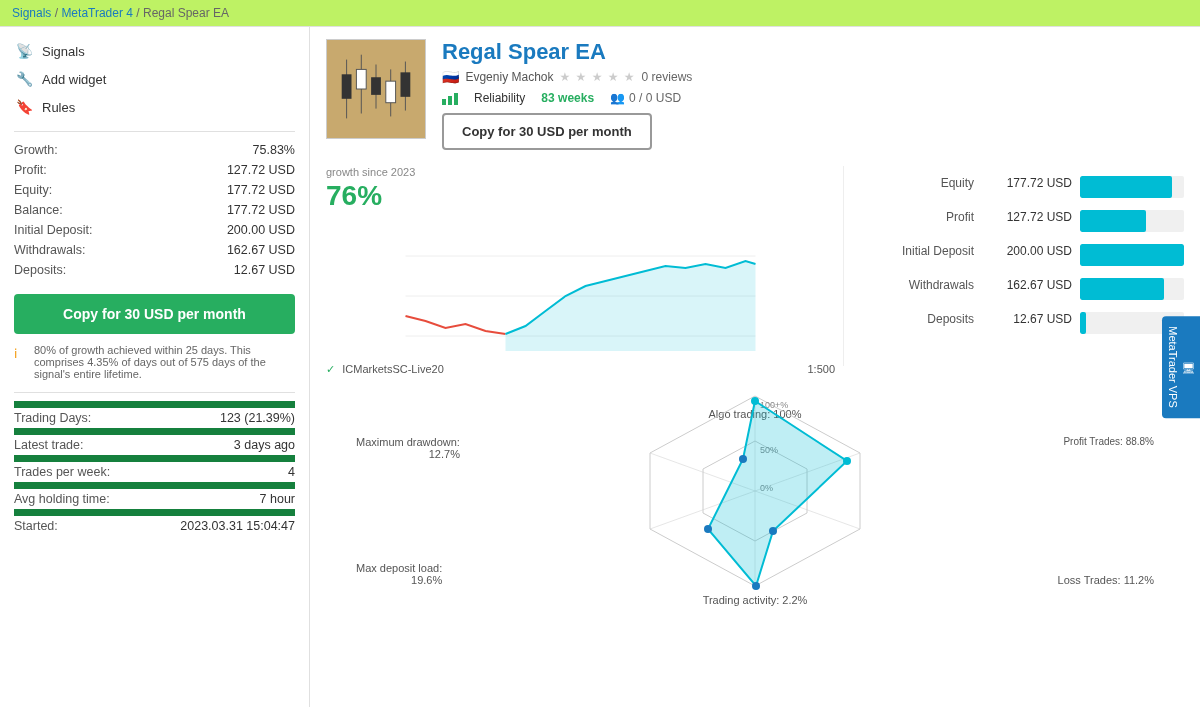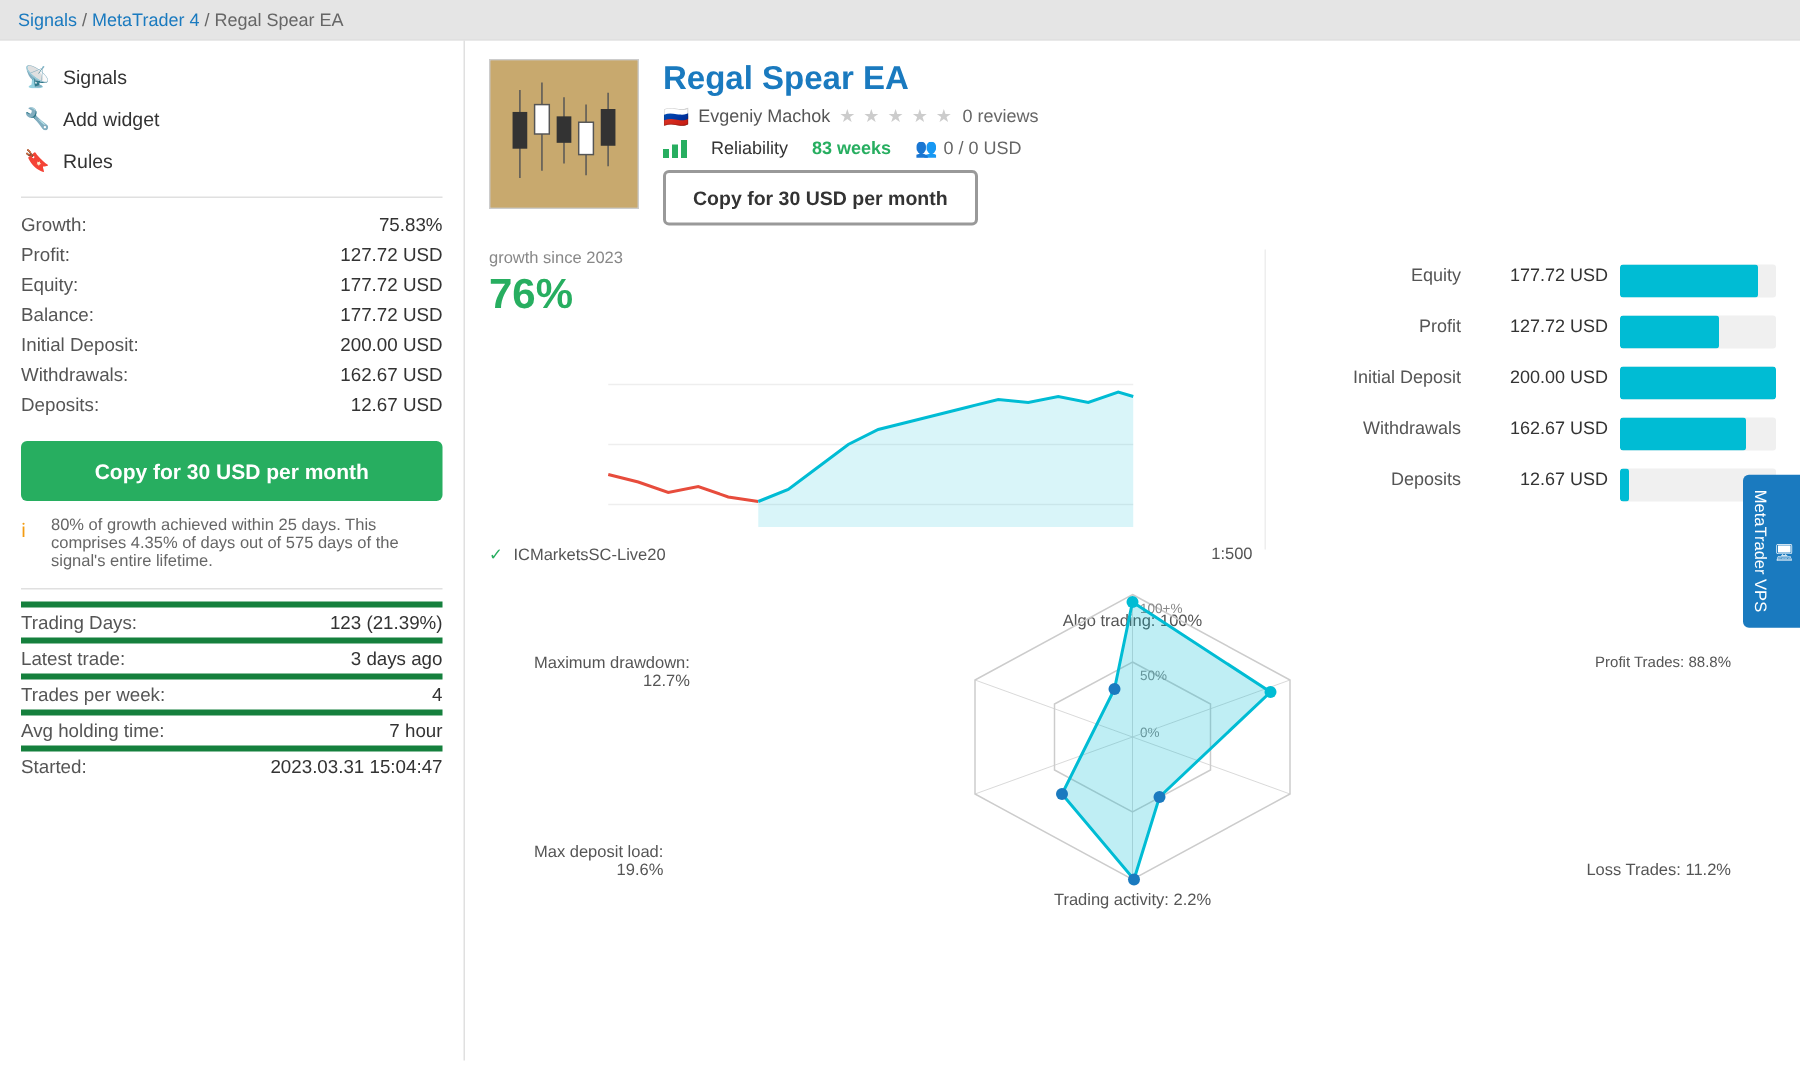--- a/index.html
+++ b/index.html
@@ -11,21 +11,21 @@
       width: 1200px;
       height: 710px;
       overflow: hidden;
     }
 
     
     .breadcrumb {
       padding: 6px 12px;
       font-size: 12px;
       border-bottom: 1px solid #e0e0e0;
-      background: #e5e5e5;
+      background: #bef264;
     }
     .breadcrumb a { color: #1a7abf; text-decoration: none; }
     .breadcrumb span { color: #666; }
 
     .main-layout {
       display: flex;
       height: calc(710px - 30px);
     }
 
     
@@ -96,21 +96,21 @@
       margin-bottom: 12px;
     }
     .info-note .info-icon { color: #f39c12; font-size: 13px; min-width: 14px; }
 
     .trading-stats { margin-top: 8px; }
     .trading-stat-row {
       display: flex;
       justify-content: space-between;
       padding: 3px 0;
       font-size: 12.5px;
-      border-top: 4px solid #15803d;
+      border-top: 7px solid #15803d;
     }
 
     
     .main-content {
       flex: 1;
       padding: 12px 16px;
       overflow-y: auto;
       position: relative;
     }
 

